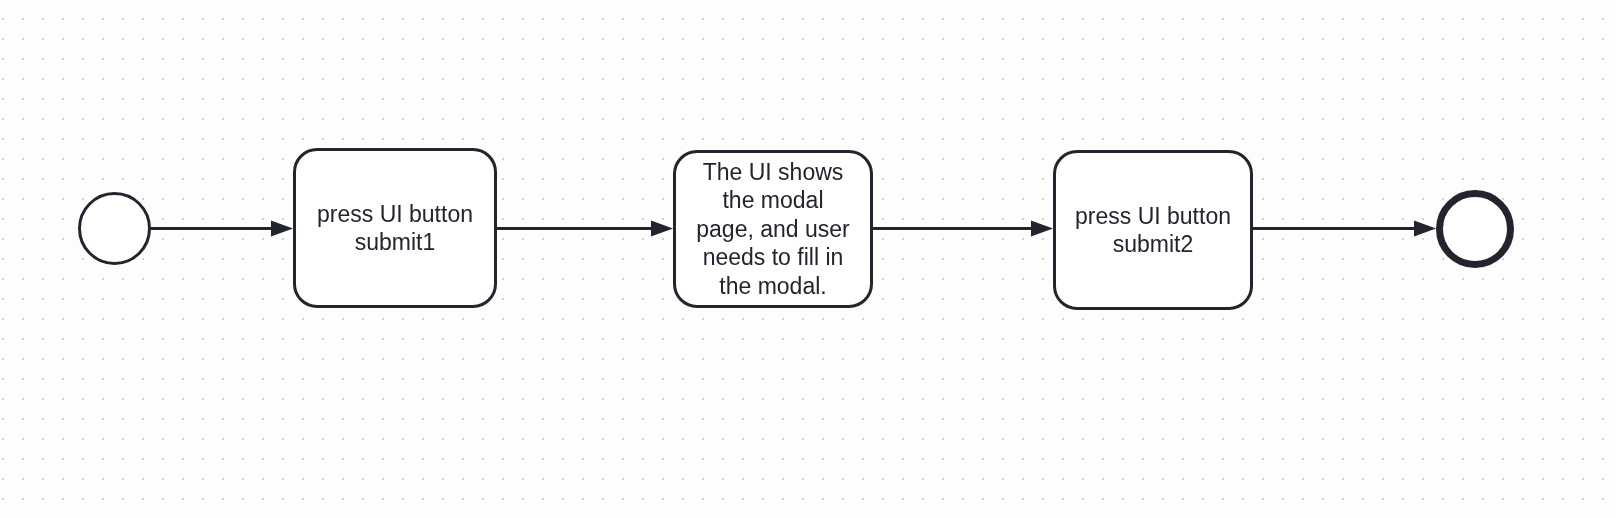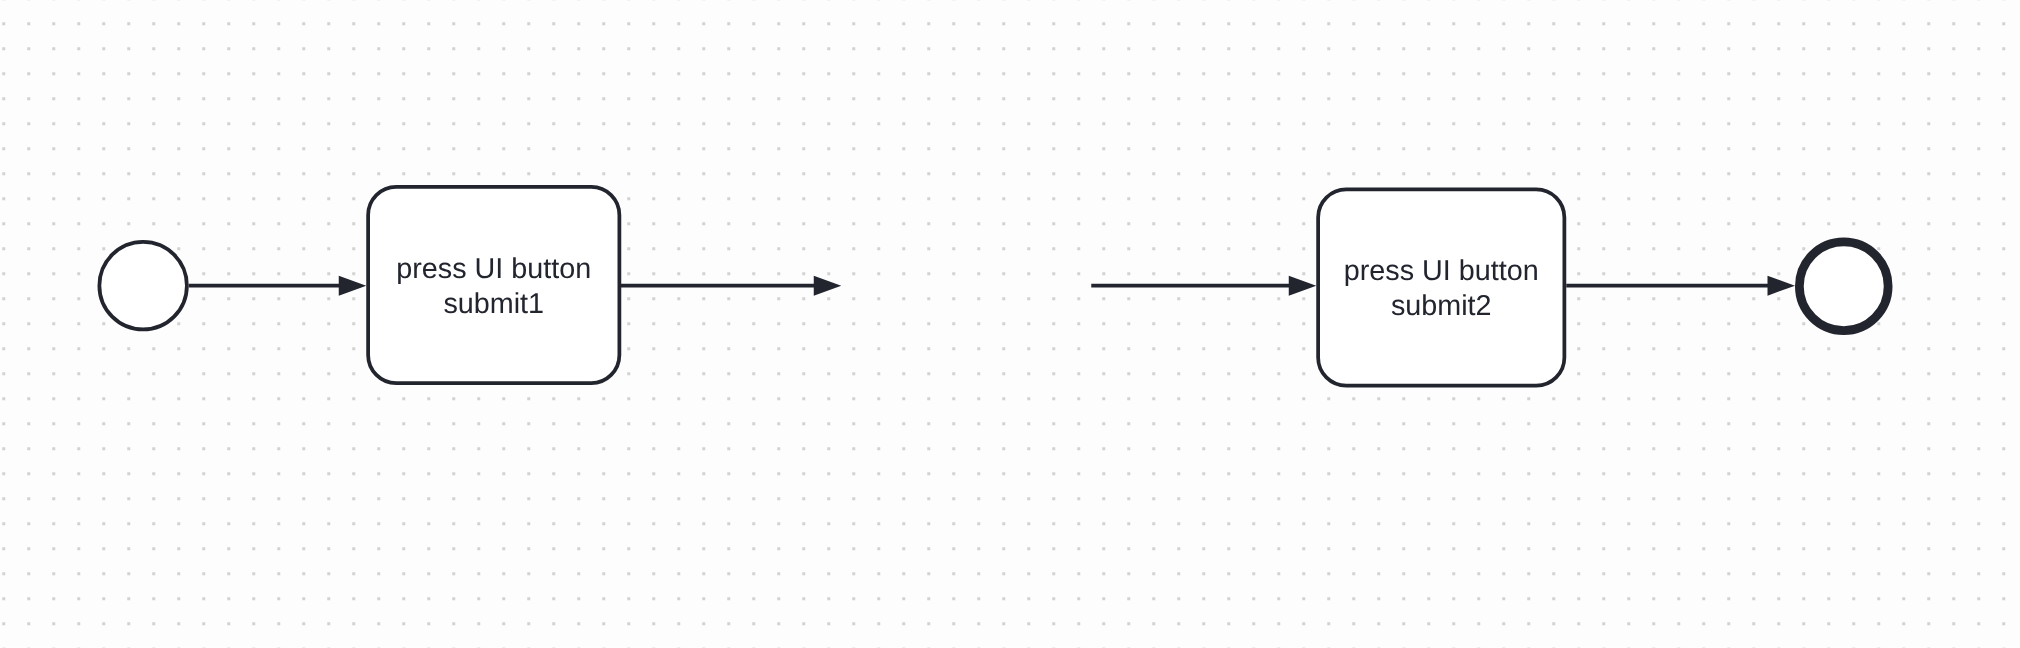--- a/index.html
+++ b/index.html
@@ -99,20 +99,27 @@
     </g>
   </svg>
 
   <div id="start-event" class="bpmn-node event-circle start"></div>
 
   <div id="task-1" class="bpmn-node task-box">
     <span class="task-label">press UI button
 submit1</span>
   </div>
 
+  <div id="task-2" class="bpmn-node task-box">
+    <span class="task-label">The UI shows
+the modal
+page, and user
+needs to fill in
+the modal.</span>
+  </div>
 
   <div id="task-3" class="bpmn-node task-box">
     <span class="task-label">press UI button
 submit2</span>
   </div>
 
   <div id="end-event" class="bpmn-node event-circle end"></div>
 
 </div>
 

